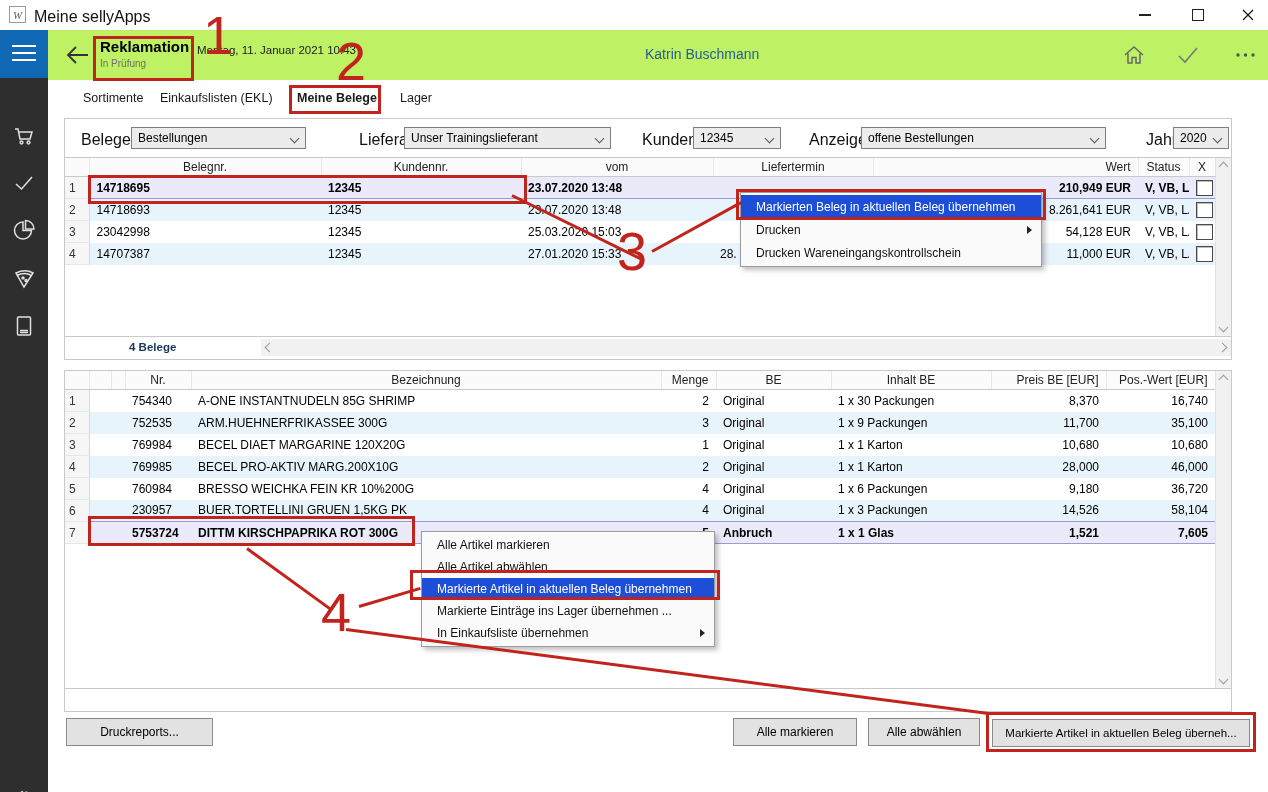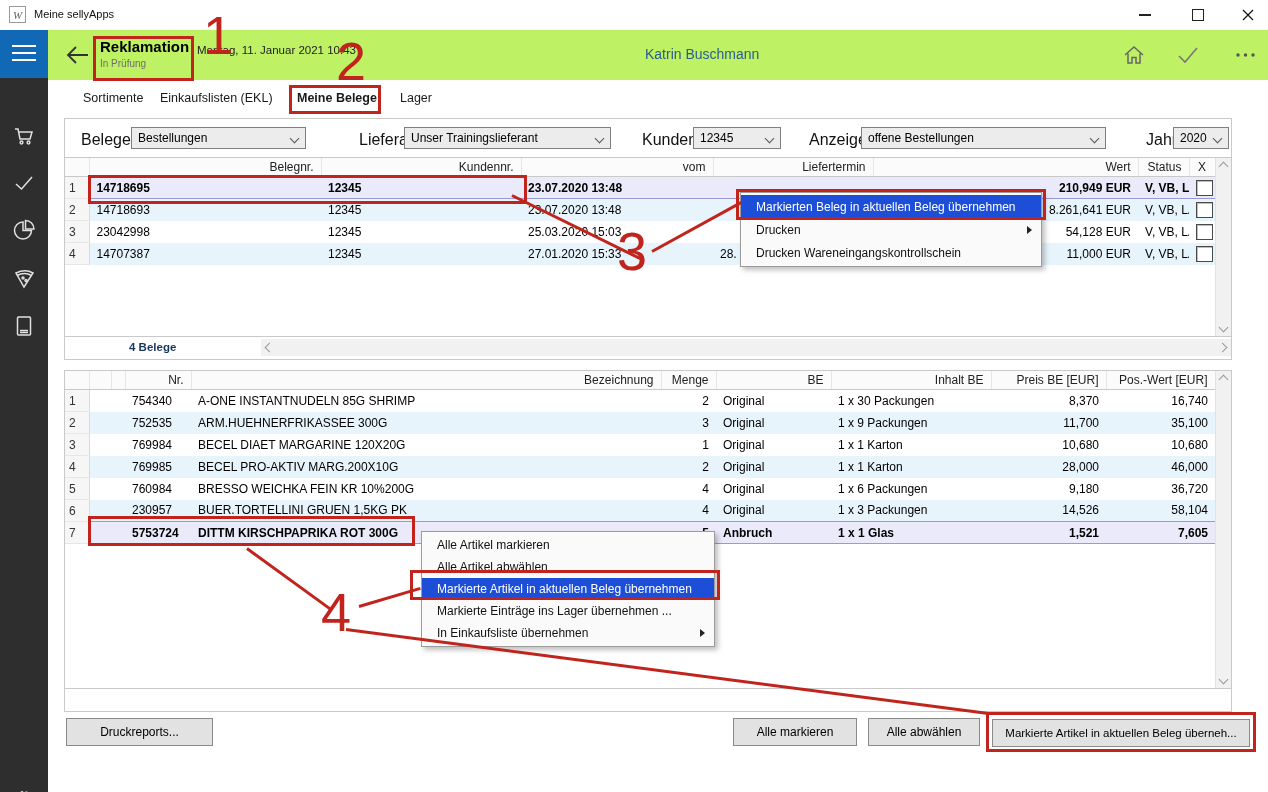--- a/index.html
+++ b/index.html
@@ -3,21 +3,21 @@
 <meta charset="utf-8">
 <style>
   html,body{margin:0;padding:0;background:#777;}
   .screen{position:relative;width:1268px;height:792px;background:#fff;overflow:hidden;
           font-family:"Liberation Sans",sans-serif;color:#000;}
   
   .titlebar{position:absolute;left:0;top:0;width:1268px;height:30px;background:#fff;}
   .applogo{position:absolute;left:9px;top:6px;width:17px;height:17px;border:1px solid #9a9a9a;
            box-sizing:border-box;font:italic 11px "Liberation Serif",serif;color:#666;
            display:flex;align-items:center;justify-content:center;}
-  .apptitle{position:absolute;left:34px;top:8px;font-size:11px;color:#111;}
+  .apptitle{position:absolute;left:34px;top:8px;font-size:16px;color:#111;}
   .wbtn{position:absolute;top:0;width:40px;height:30px;display:flex;align-items:center;justify-content:center;}
   
   .sidebar{position:absolute;left:0;top:30px;width:48px;height:762px;background:#2e2e2e;}
   .menu-btn{position:absolute;left:0;top:0;width:48px;height:48px;background:#1168b5;}
   .menu-btn i{position:absolute;left:12px;width:24px;height:2px;background:#fff;}
   .side-icon{position:absolute;left:12px;width:24px;height:24px;}
   
   .appheader{position:absolute;left:48px;top:30px;width:1220px;height:50px;background:#bef264;}
   .backarrow{position:absolute;left:16px;top:13px;width:26px;height:24px;}
   .htitle{position:absolute;left:52px;top:8px;font-size:15px;font-weight:bold;color:#000;}
@@ -36,21 +36,21 @@
   .flabel{position:absolute;top:12px;font-size:16px;color:#111;}
   .fsel{position:absolute;top:8px;height:22px;background:#ececec;border:1px solid #7f7f7f;
         box-sizing:border-box;font-size:12px;display:flex;align-items:center;padding:0 20px 0 6px;
         white-space:nowrap;overflow:hidden;}
   .chv{position:absolute;width:6px;height:6px;border:solid #555;border-width:0 1.4px 1.4px 0;}
   .chv.down{transform:rotate(45deg);right:7px;top:7px;}
   .tablewrap{position:absolute;left:0;width:1166px;background:#fff;}
   .tw-top{top:38px;height:180px;border-top:1px solid #c9c9c9;border-bottom:1px solid #c9c9c9;box-sizing:border-box;}
   .tw-bottom{top:0;height:318px;border-bottom:1px solid #c9c9c9;box-sizing:border-box;}
   table.grid{border-collapse:collapse;table-layout:fixed;width:1150px;}
-  .grid th{height:18px;font-weight:normal;font-size:12px;text-align:right;padding:0 7px;
+  .grid th{height:18px;font-weight:normal;font-size:12px;text-align:center;padding:0 7px;
            background:#fbfbfb;border-bottom:1px solid #c9c9c9;border-right:1px solid #e6e6e6;
            color:#222;white-space:nowrap;overflow:hidden;}
   .grid td{height:21px;padding:0 7px;font-size:12px;white-space:nowrap;overflow:hidden;}
   .grid .r{text-align:right;}
   .grid .cx{text-align:center;}
   .grid td.num{background:#f6f6f6;border-right:1px solid #d9d9d9;border-bottom:1px solid #e6e6e6;
                color:#333;padding:0 4px;font-weight:normal;}
   tr.alt td{background:#e8f4fc;}
   tr.sel td{background:#eaeafb;font-weight:bold;border-top:1px solid #9a9ad0;border-bottom:1px solid #9a9ad0;}
   tr.sel td.num,tr.alt td.num{background:#f6f6f6;font-weight:normal;}

